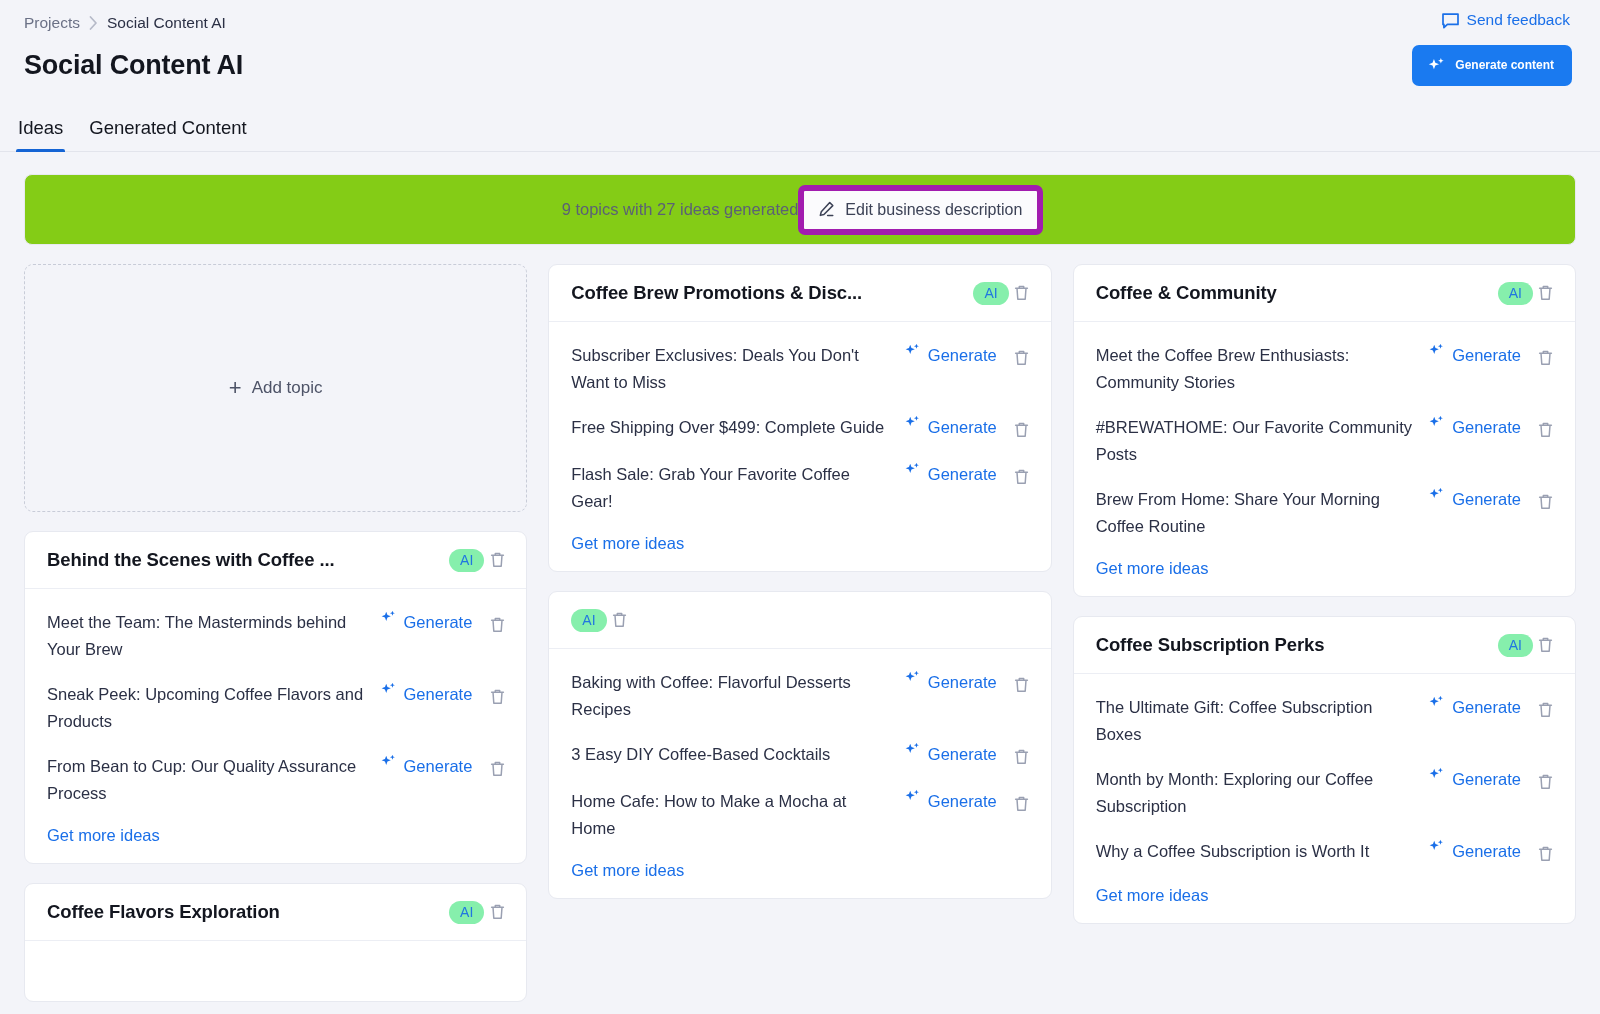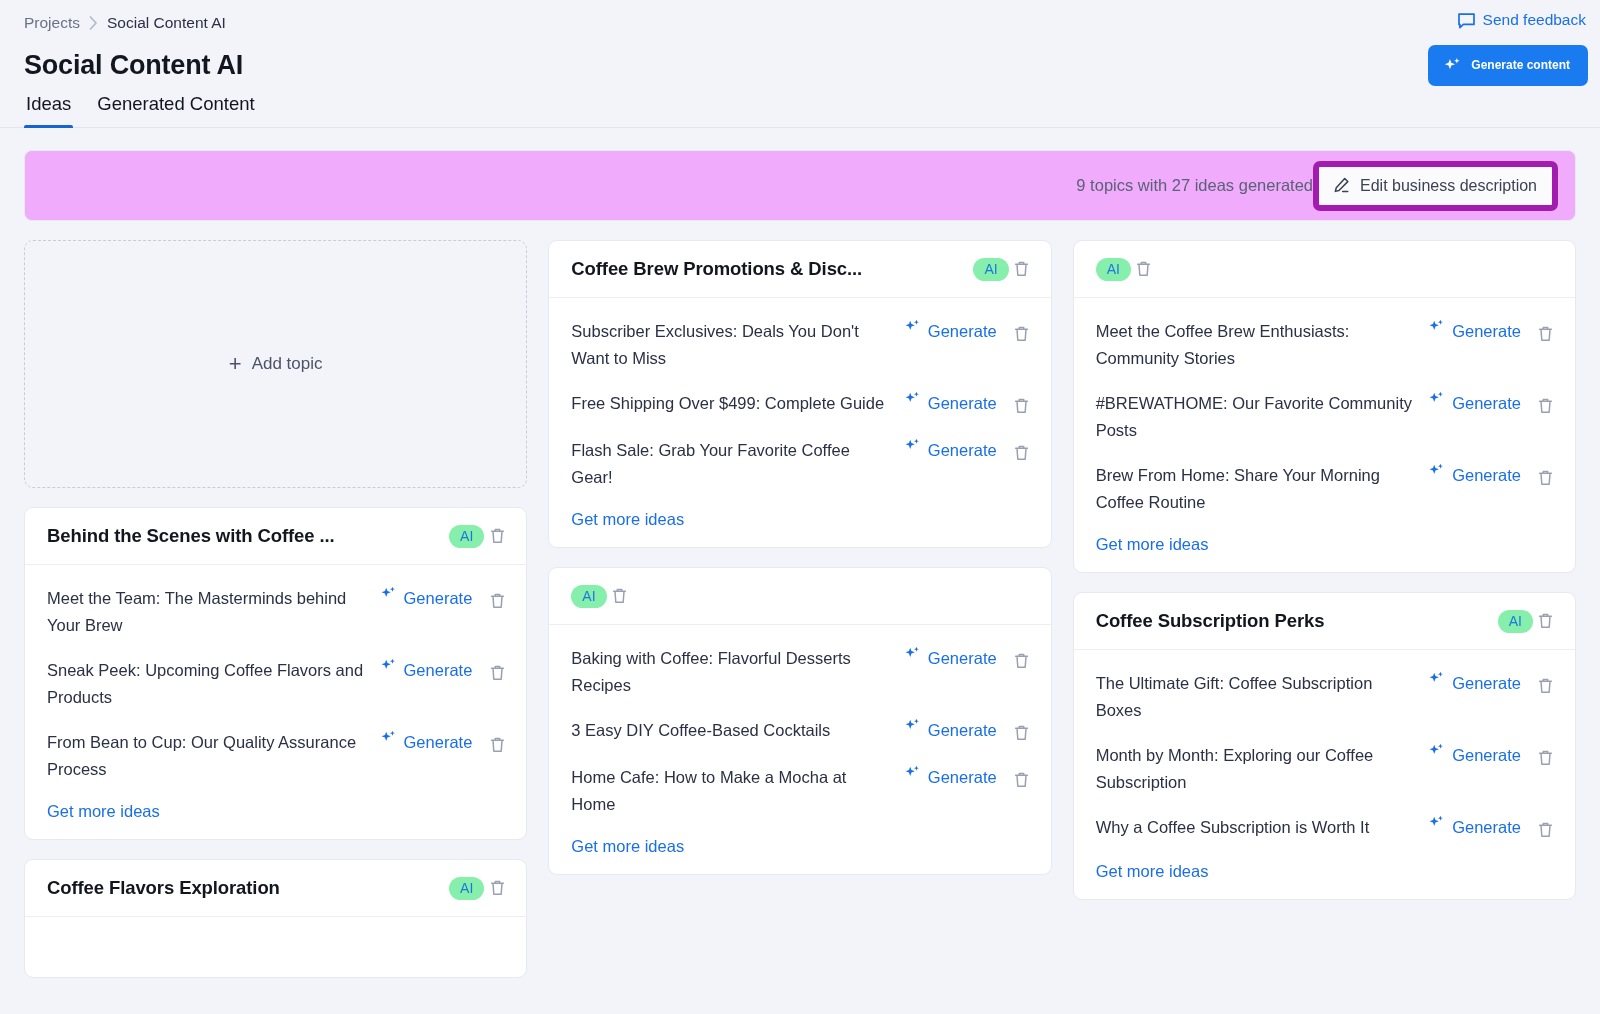--- a/index.html
+++ b/index.html
@@ -49,21 +49,21 @@
     letter-spacing: -0.2px;
     margin-top: 14px;
     color: #13161f;
     line-height: 34px;
   }
 
   
   .header-actions {
     position: absolute;
     top: 8px;
-    right: 12px;
+    right: 28px;
     text-align: right;
   }
   .send-feedback {
     display: inline-flex;
     align-items: center;
     gap: 7px;
     color: #1a6fe8;
     font-size: 15.5px;
     cursor: pointer;
     line-height: 20px;
@@ -84,22 +84,22 @@
     font-weight: bold;
     font-family: "Liberation Sans", sans-serif;
     padding: 11px 18px 11px 15px;
     cursor: pointer;
     line-height: 19px;
   }
   .generate-content-btn svg { display: block; }
 
   
   .tabs-bar {
-    margin-top: 8px;
-    padding: 0 24px;
+    margin-top: 32px;
+    padding: 0 16px;
     border-bottom: 1px solid #e2e4ec;
     display: flex;
     gap: 22px;
     position: relative;
   }
   .tab {
     font-size: 18.5px;
     color: #13161f;
     padding: 2px 2px 11px 2px;
     cursor: pointer;
@@ -111,27 +111,27 @@
     position: absolute;
     left: 0; right: 0; bottom: -1px;
     height: 3px;
     background: #1464d4;
     border-radius: 2px 2px 0 0;
   }
 
   
   .info-bar {
     margin: 22px 24px 0 24px;
-    background: #f0abfc;
+    background: #84cc16;
     border: 1px solid #e7e9f0;
     border-radius: 8px;
     height: 71px;
     display: flex;
     align-items: center;
-    justify-content: flex-end;
+    justify-content: center;
     padding: 0 17px 0 22px;
   }
   .info-bar-text {
     font-size: 16.5px;
     color: #5b6175;
     line-height: 21px;
   }
   .edit-desc-btn {
     display: inline-flex;
     align-items: center;
@@ -617,20 +617,21 @@
         <div class="get-more-ideas">Get more ideas</div>
       </div>
     </div>
 
   </div>
 
   <div class="board-col">
 
     <div class="topic-card">
       <div class="topic-card-header">
+        <div class="topic-card-title">Coffee &amp; Community</div>
         <div class="ai-badge">AI</div>
         <div class="icon-btn">
           <span>
             <svg width="17" height="18" viewBox="0 0 17 18" fill="none">
               <path d="M2.6 4.3 h11.8" stroke="#9aa0b2" stroke-width="1.5" stroke-linecap="round"></path>
               <path d="M6.3 4.3 V2.6 h4.4 v1.7" stroke="#9aa0b2" stroke-width="1.5" stroke-linejoin="round"></path>
               <path d="M4 4.3 l0.8 11 h7.4 l0.8-11" stroke="#9aa0b2" stroke-width="1.5" stroke-linejoin="round"></path>
             </svg>
           </span>
         </div>

